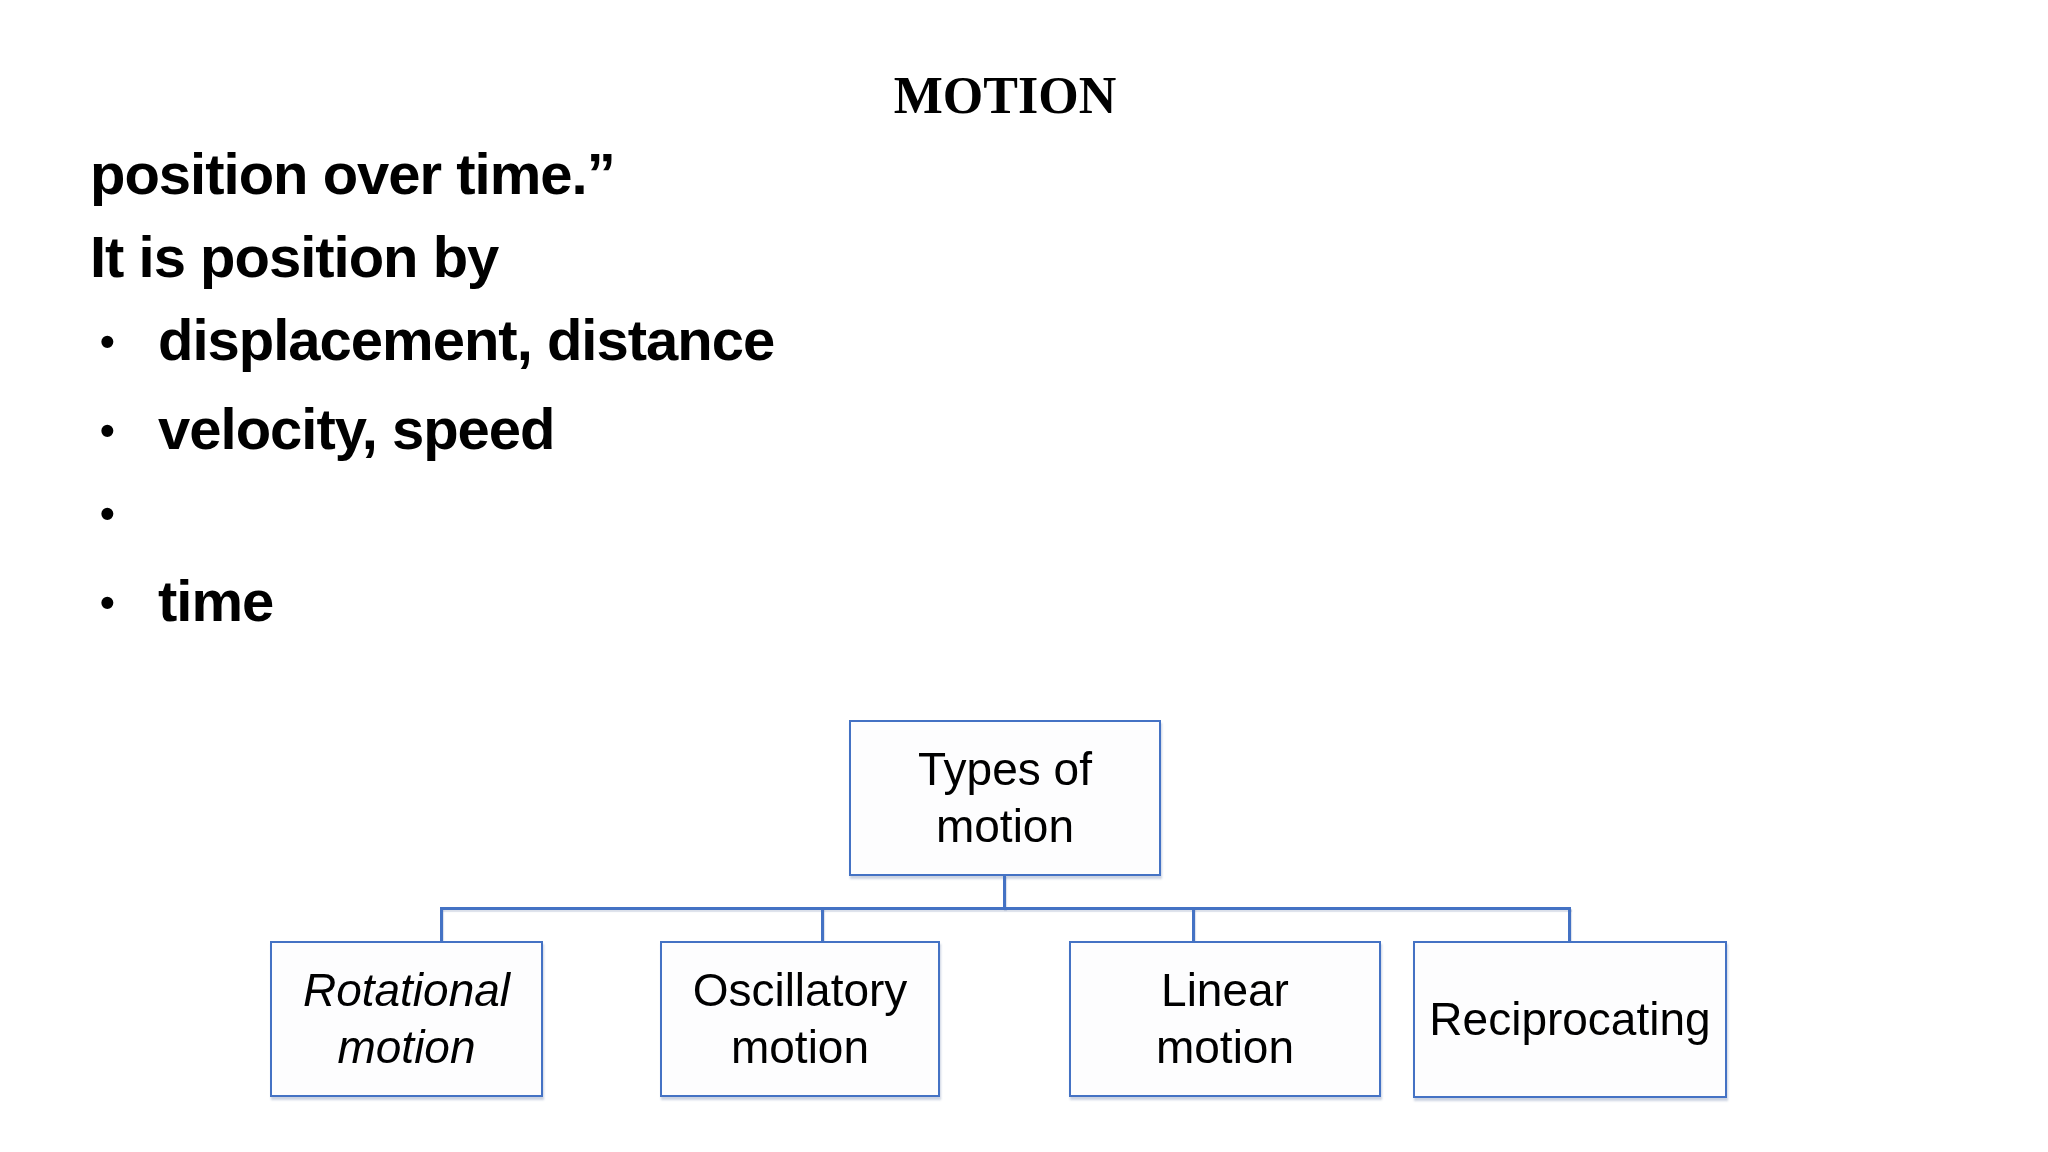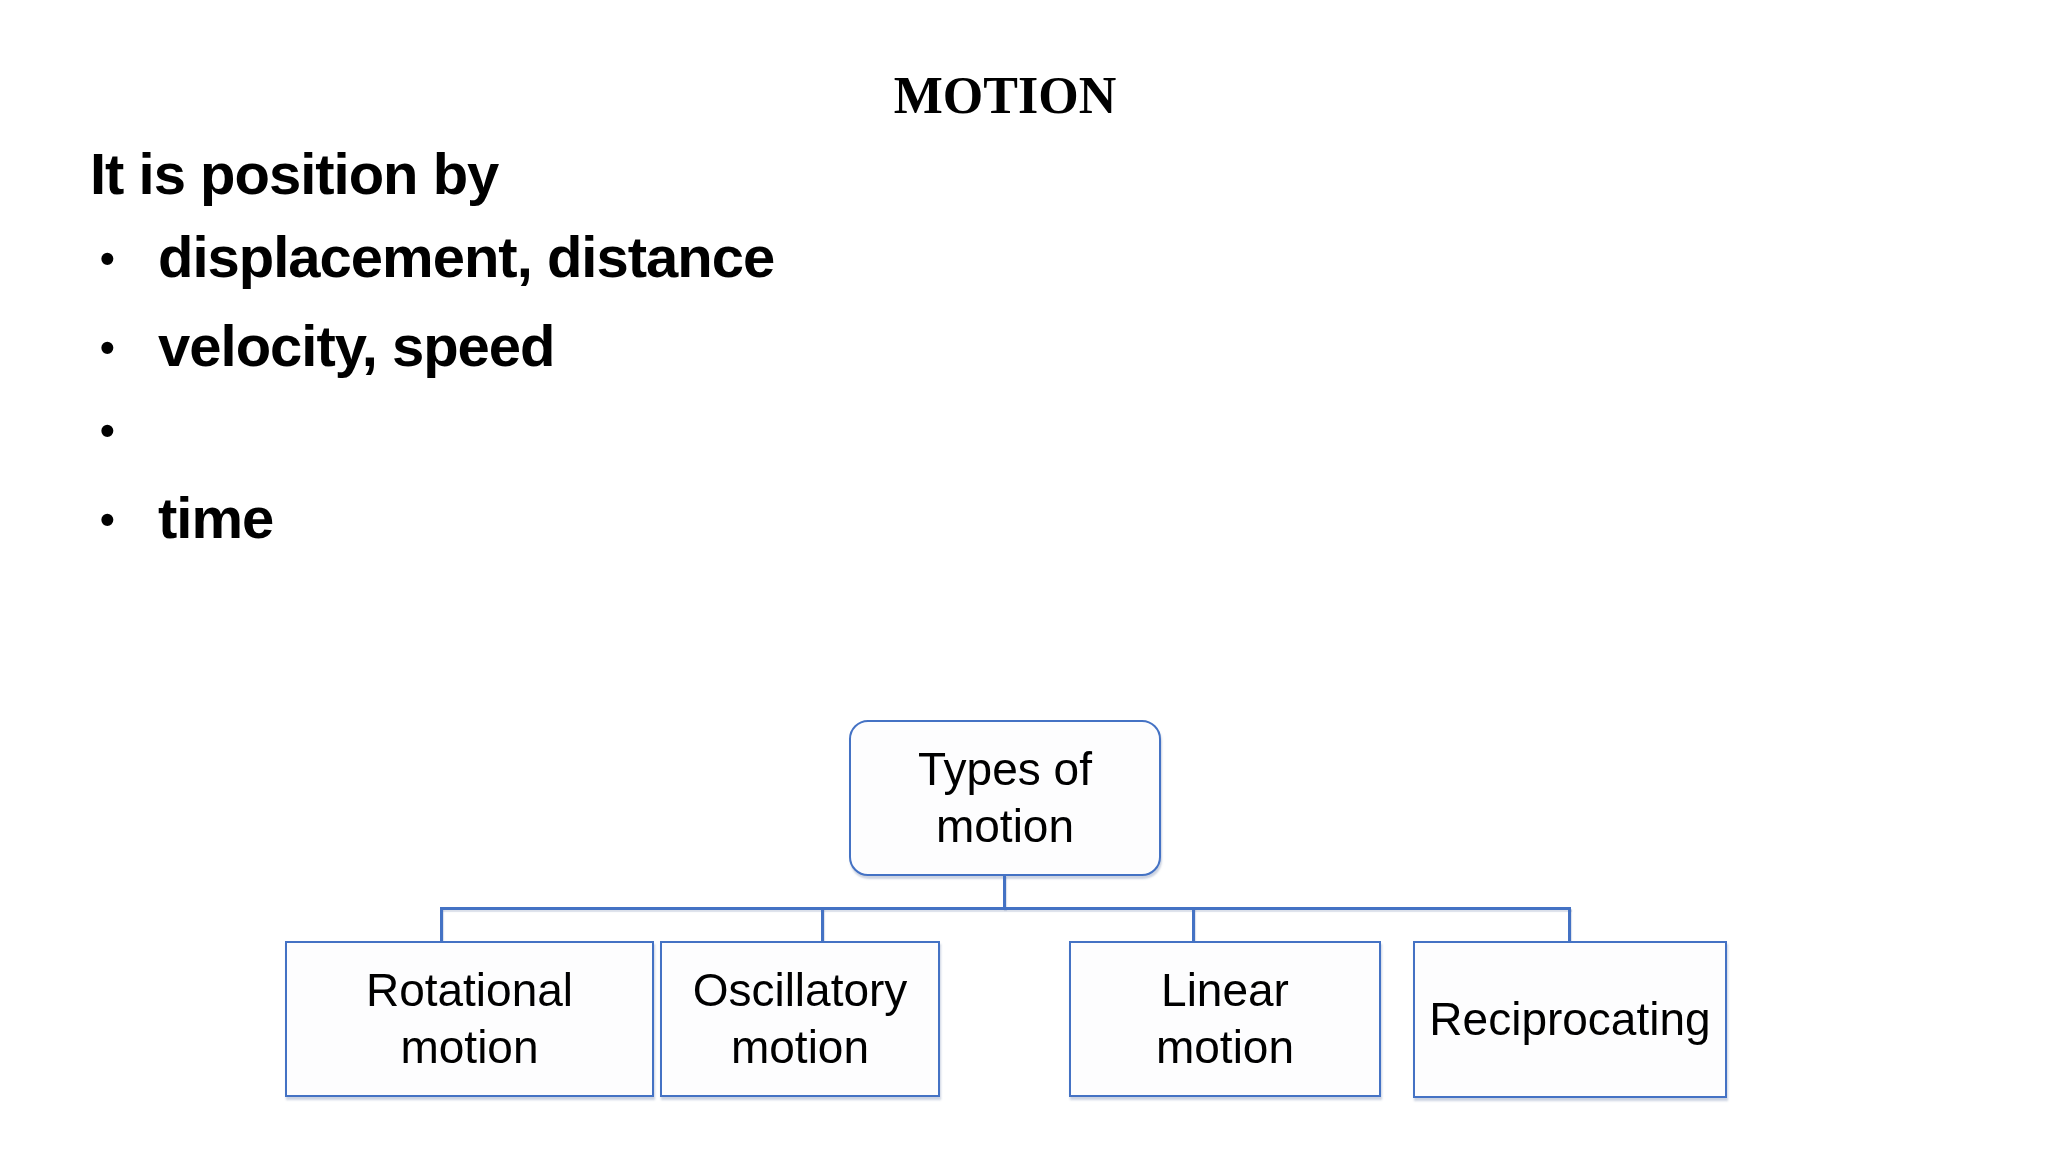--- a/index.html
+++ b/index.html
@@ -64,40 +64,41 @@
     font-size:46px;
     line-height:57px;
     box-shadow:1px 3px 2px rgba(110,130,170,0.35);
   }
   .box-line{white-space:nowrap;}
   .conn{
     position:absolute;
     background:var(--accent);
     box-shadow:1px 2px 1px rgba(110,130,170,0.25);
   }
-  #box-root  {left:849px; top:720px; width:312px; height:156px;border-radius:19px;}
+  #box-root  {left:849px; top:720px; width:312px; height:156px;}
   #conn-stub {left:1003px;top:875px; width:3px;   height:34px;}
   #conn-h    {left:440px; top:907px; width:1131px;height:3px;}
   #conn-d1   {left:440px; top:908px; width:3px;   height:34px;}
   #conn-d2   {left:821px; top:908px; width:3px;   height:34px;}
   #conn-d3   {left:1192px;top:908px; width:3px;   height:34px;}
   #conn-d4   {left:1568px;top:908px; width:3px;   height:34px;}
-  #box-c0    {left:285px; top:941px; width:369px; height:156px;}
+  #box-c0    {left:270px; top:941px; width:273px; height:156px;font-style:italic;}
   #box-c1    {left:660px; top:941px; width:280px; height:156px;}
   #box-c2    {left:1038px;top:941px; width:312px; height:156px;margin-left:31px;}
   #box-c3    {left:1413px;top:941px; width:314px; height:157px;}
 </style>
 </head>
 <body>
 
 <div class="slide">
 
   <div class="title">MOTION</div>
 
   <div class="body-block">
+    <div class="line">position over time.”</div>
     <div class="line">It is position by</div>
 
     <div class="line bullet-line">
       <span class="bullet-marker">•</span>
       <span>displacement, distance</span>
     </div>
     <div class="line bullet-line">
       <span class="bullet-marker">•</span>
       <span>velocity, speed</span>
     </div>

